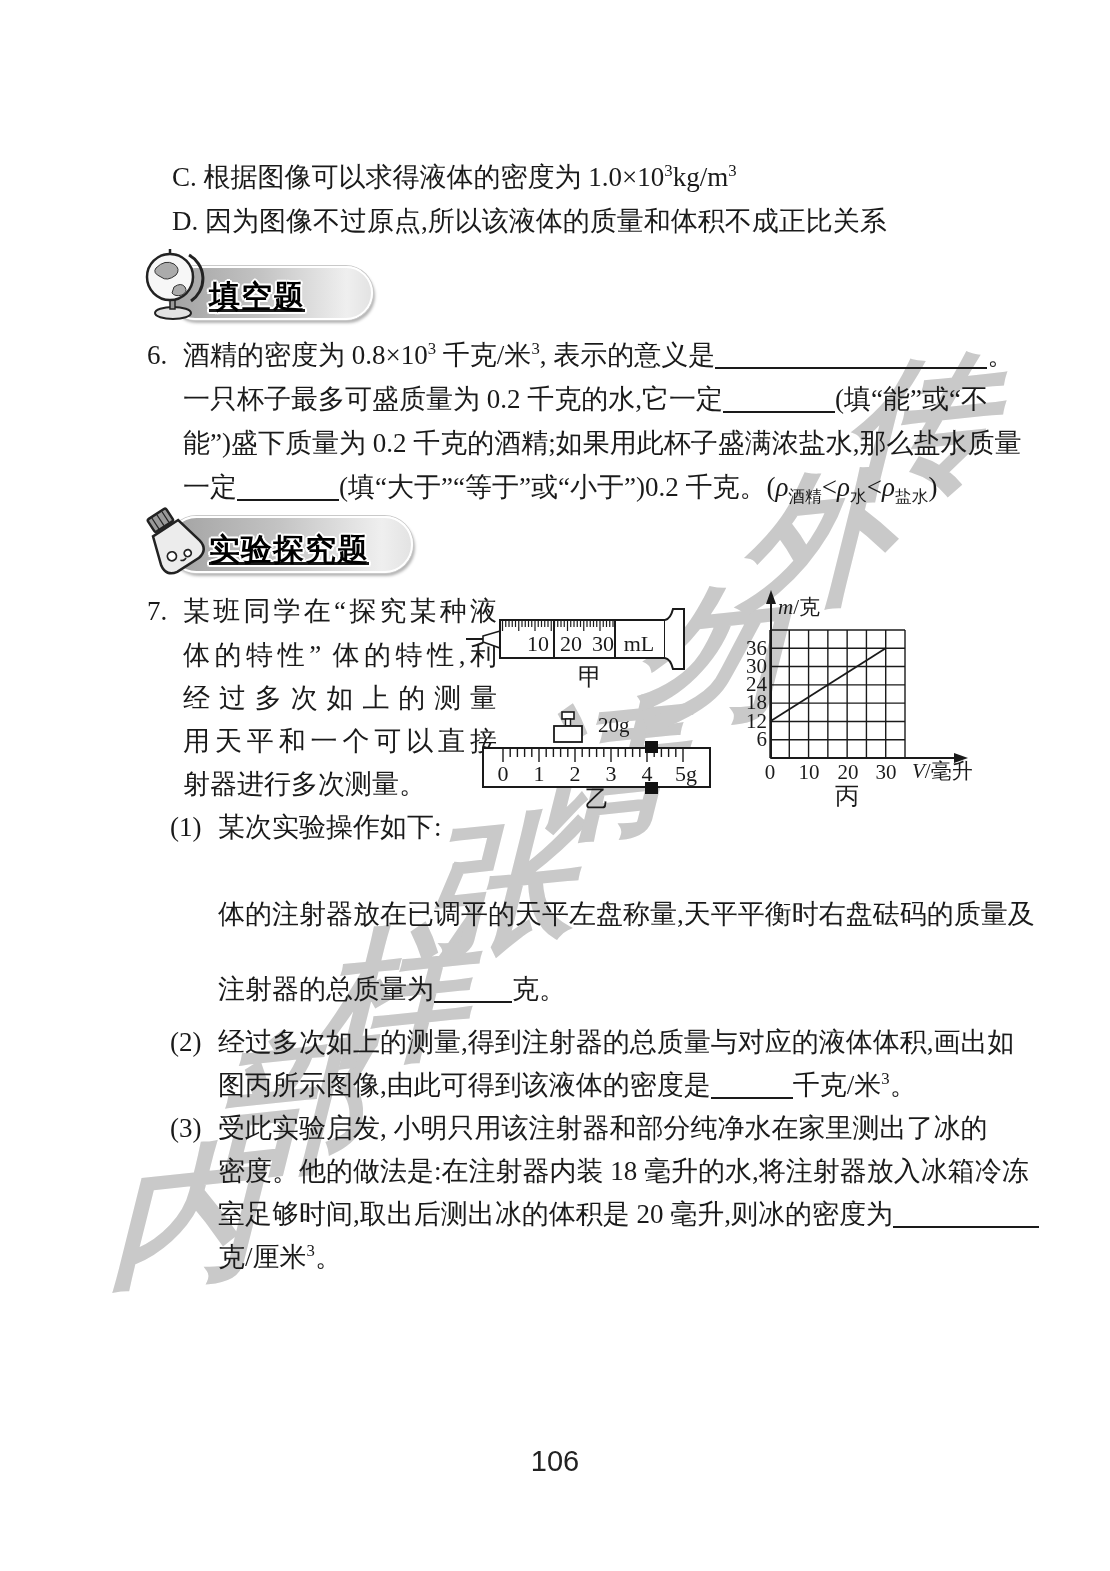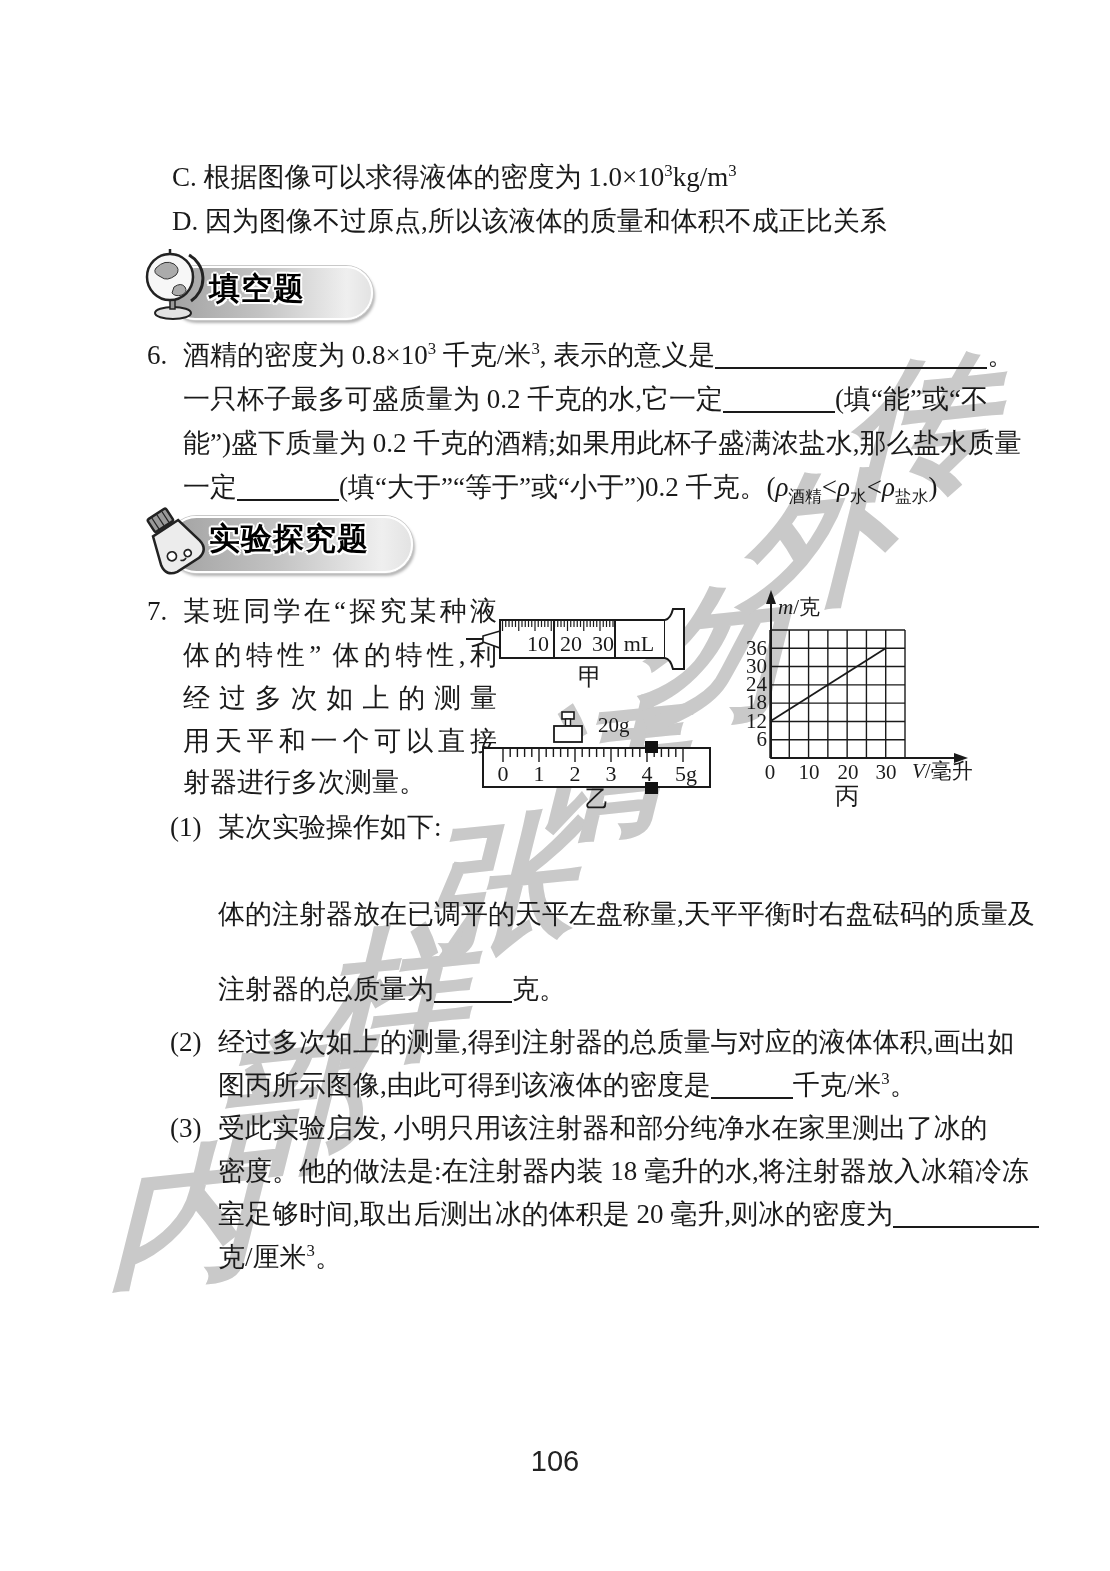--- a/index.html
+++ b/index.html
@@ -4,28 +4,28 @@
 <style>
   html,body{margin:0;padding:0;background:#fff;}
   .page{position:relative;width:1110px;height:1571px;background:#fff;overflow:hidden;
         font-family:"Liberation Serif","DejaVu Serif",serif;color:#1a1a1a;}
   .wm{position:absolute;z-index:0;font-size:150px;line-height:150px;color:#c9c9c9;
       font-family:"Liberation Serif",serif;font-weight:bold;transform:skew(-14deg,-6deg);}
   .content{position:absolute;inset:0;z-index:1;}
   .line{position:absolute;white-space:nowrap;font-size:27px;line-height:34px;text-align:right;}
   .marker{position:absolute;white-space:nowrap;font-size:27px;line-height:34px;}
   .intro{width:314px;text-align:justify;text-align-last:justify;}
-  .intro.last{text-align-last:left;font-family:Liberation Mono, monospace;}
+  .intro.last{text-align-last:left;}
   sup{font-size:0.62em;line-height:0;}
   sub{font-size:0.62em;line-height:0;font-family:Liberation Serif, serif;}
   .it{font-style:italic;}
   .blank{display:inline-block;border-bottom:2px solid #1a1a1a;height:1em;vertical-align:-5px;}
-  .badge-pill{position:absolute;display:flex;align-items:flex-start;border-radius:30px;
+  .badge-pill{position:absolute;display:flex;align-items:flex-end;border-radius:30px;
       background:linear-gradient(90deg,#a2a2a2 0%,#c3c3c3 45%,#efefef 88%,#e3e3e3 100%);
-      border:2px solid #fff;box-shadow:0 0 0 1px #c9c9c9,2px 3px 3px rgba(0,0,0,.3);}
+      border:2px solid #fff;box-shadow:0 0 0 1px #c9c9c9,2px 3px 3px rgba(0,0,0,.3);text-decoration:underline;}
   .badge-text{font-family:"Liberation Sans","DejaVu Sans",sans-serif;font-weight:bold;
       font-size:31px;color:#000;letter-spacing:1px;
       text-shadow:2px 0 #fff,-2px 0 #fff,0 2px #fff,0 -2px #fff,
                   1.5px 1.5px #fff,-1.5px -1.5px #fff,1.5px -1.5px #fff,-1.5px 1.5px #fff;}
   .badge-icon{position:absolute;z-index:2;}
   .fig{position:absolute;}
   .fig text{font-family:"Liberation Serif","DejaVu Serif",serif;fill:#1a1a1a;}
   .pagenum{position:absolute;left:0;top:1445px;width:100%;text-align:center;
       font-family:"Liberation Sans","DejaVu Sans",sans-serif;font-size:29px;color:#222;}
 </style>

